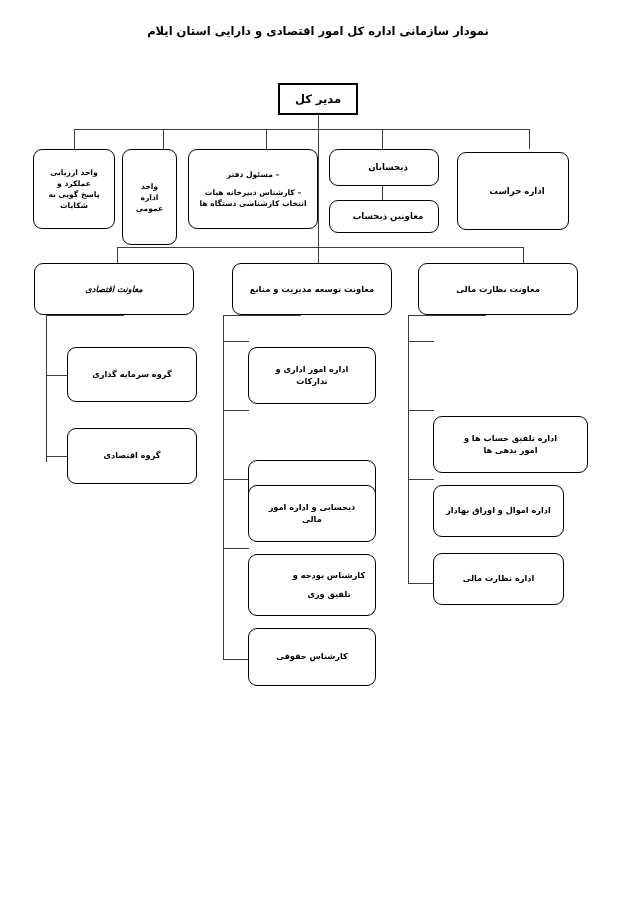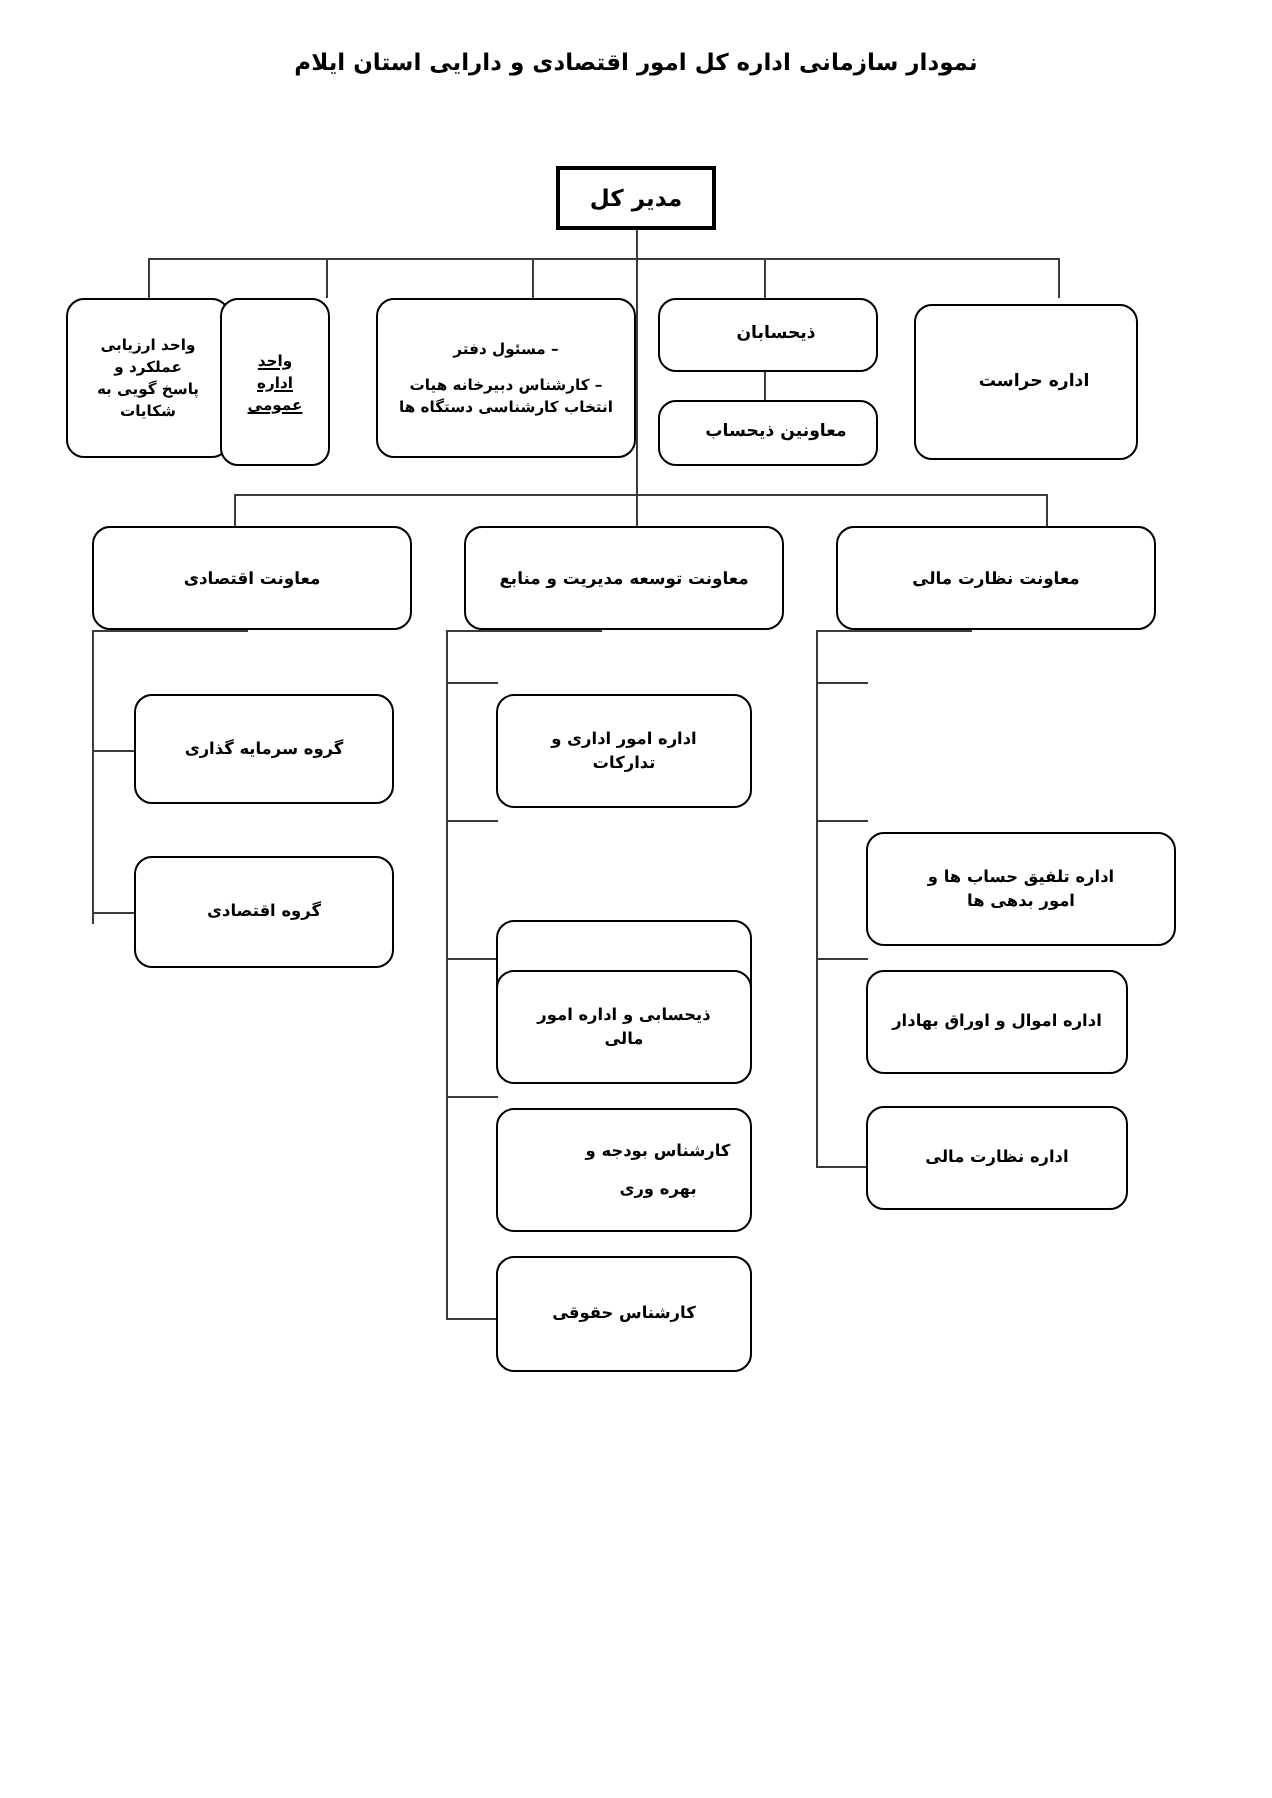--- a/index.html
+++ b/index.html
@@ -120,21 +120,21 @@
 
   <div class="node rounded t-staff" style="left:33px; top:149px; width:82px; height:80px;">
     <span class="txt">
       <span class="ln">واحد ارزیابی</span>
       <span class="ln">عملکرد و</span>
       <span class="ln">پاسخ گویی به</span>
       <span class="ln">شکایات</span>
     </span>
   </div>
 
-  <div class="node rounded t-staff" style="left:110px; top:149px; width:55px; height:84px;text-decoration:underline;">
+  <div class="node rounded t-staff" style="left:122px; top:149px; width:55px; height:96px;">
     <span class="txt">
       <span class="ln">واحد</span>
       <span class="ln">اداره</span>
       <span class="ln">عمومی</span>
     </span>
   </div>
 
   <div class="node rounded t-staff" style="left:188px; top:149px; width:130px; height:80px;">
     <span class="txt">
       <span class="ln" style="margin-bottom:7px;">– مسئول دفتر</span>
@@ -148,21 +148,21 @@
   </div>
 
   <div class="node rounded t-dept" style="left:329px; top:200px; width:110px; height:33px;">
     <span class="txt">معاونین ذیحساب</span>
   </div>
 
   <div class="node rounded t-dept" style="left:457px; top:152px; width:112px; height:78px;">
     <span class="txt">اداره حراست</span>
   </div>
 
-  <div class="node rounded t-dep" style="left:46px; top:263px; width:160px; height:52px;">
+  <div class="node rounded t-dep" style="left:34px; top:263px; width:160px; height:52px;font-style:italic;">
     <span class="txt">معاونت اقتصادی</span>
   </div>
 
   <div class="node rounded t-dep" style="left:232px; top:263px; width:160px; height:52px;">
     <span class="txt">معاونت توسعه مدیریت و منابع</span>
   </div>
 
   <div class="node rounded t-dep" style="left:418px; top:263px; width:160px; height:52px;">
     <span class="txt">معاونت نظارت مالی</span>
   </div>
@@ -189,21 +189,21 @@
   <div class="node rounded t-unit" style="left:248px; top:485px; width:128px; height:57px;">
     <span class="txt">
       <span class="ln">ذیحسابی و اداره امور</span>
       <span class="ln">مالی</span>
     </span>
   </div>
 
   <div class="node rounded t-unit" style="left:248px; top:554px; width:128px; height:62px;padding-left:38px;">
     <span class="txt">
       <span class="ln" style="margin-bottom:7px;">کارشناس بودجه و</span>
-      <span class="ln">بهره وری</span>
+      <span class="ln">تلفیق وری</span>
     </span>
   </div>
 
   <div class="node rounded t-unit" style="left:248px; top:628px; width:128px; height:58px;">
     <span class="txt">کارشناس حقوقی</span>
   </div>
 
 
   <div class="node rounded t-unit" style="left:433px; top:416px; width:155px; height:57px;">
     <span class="txt">

